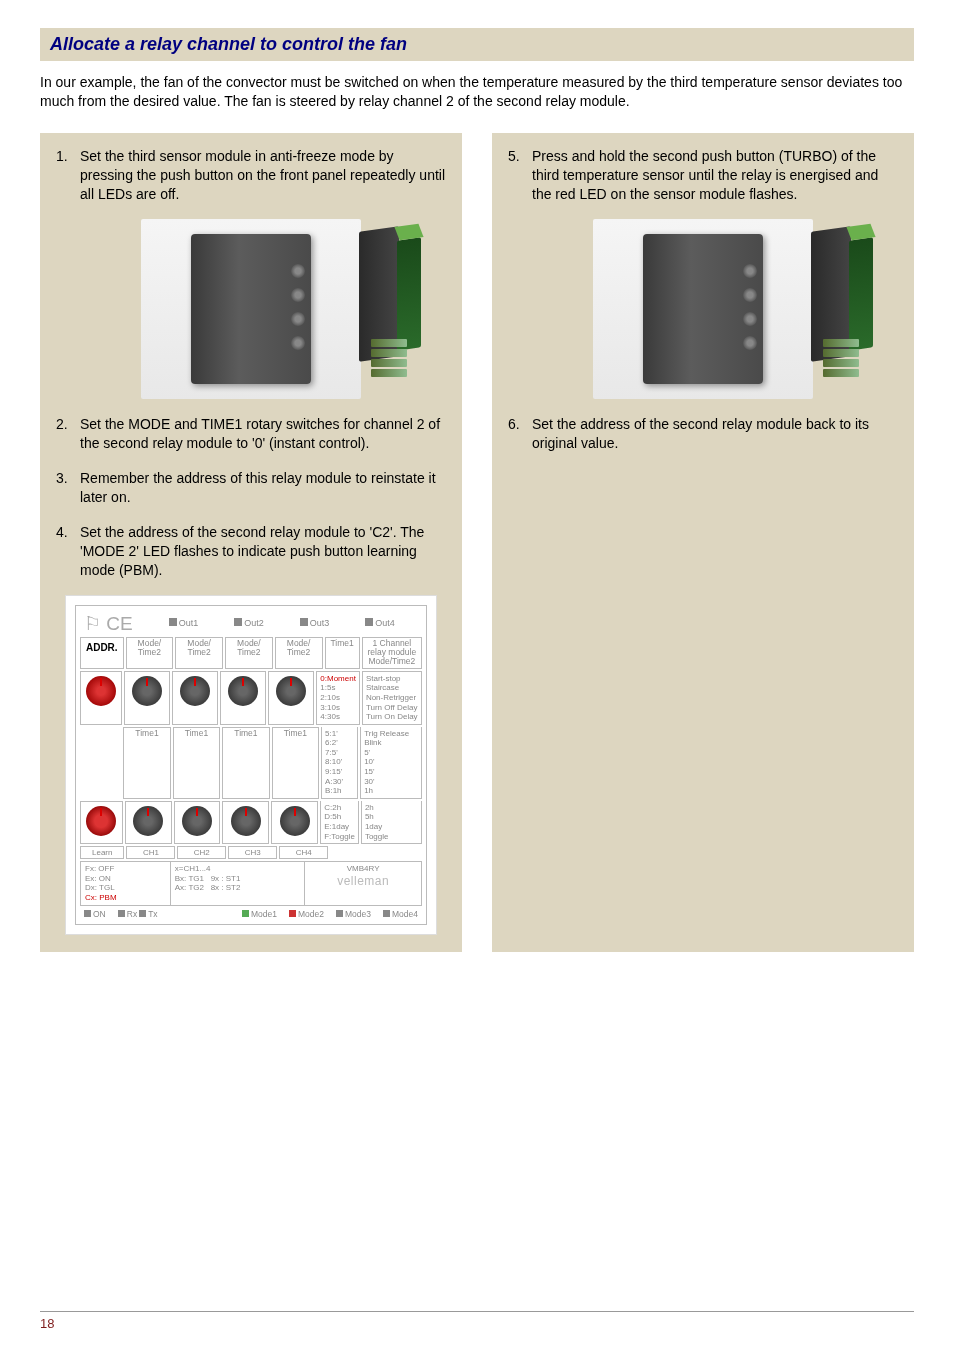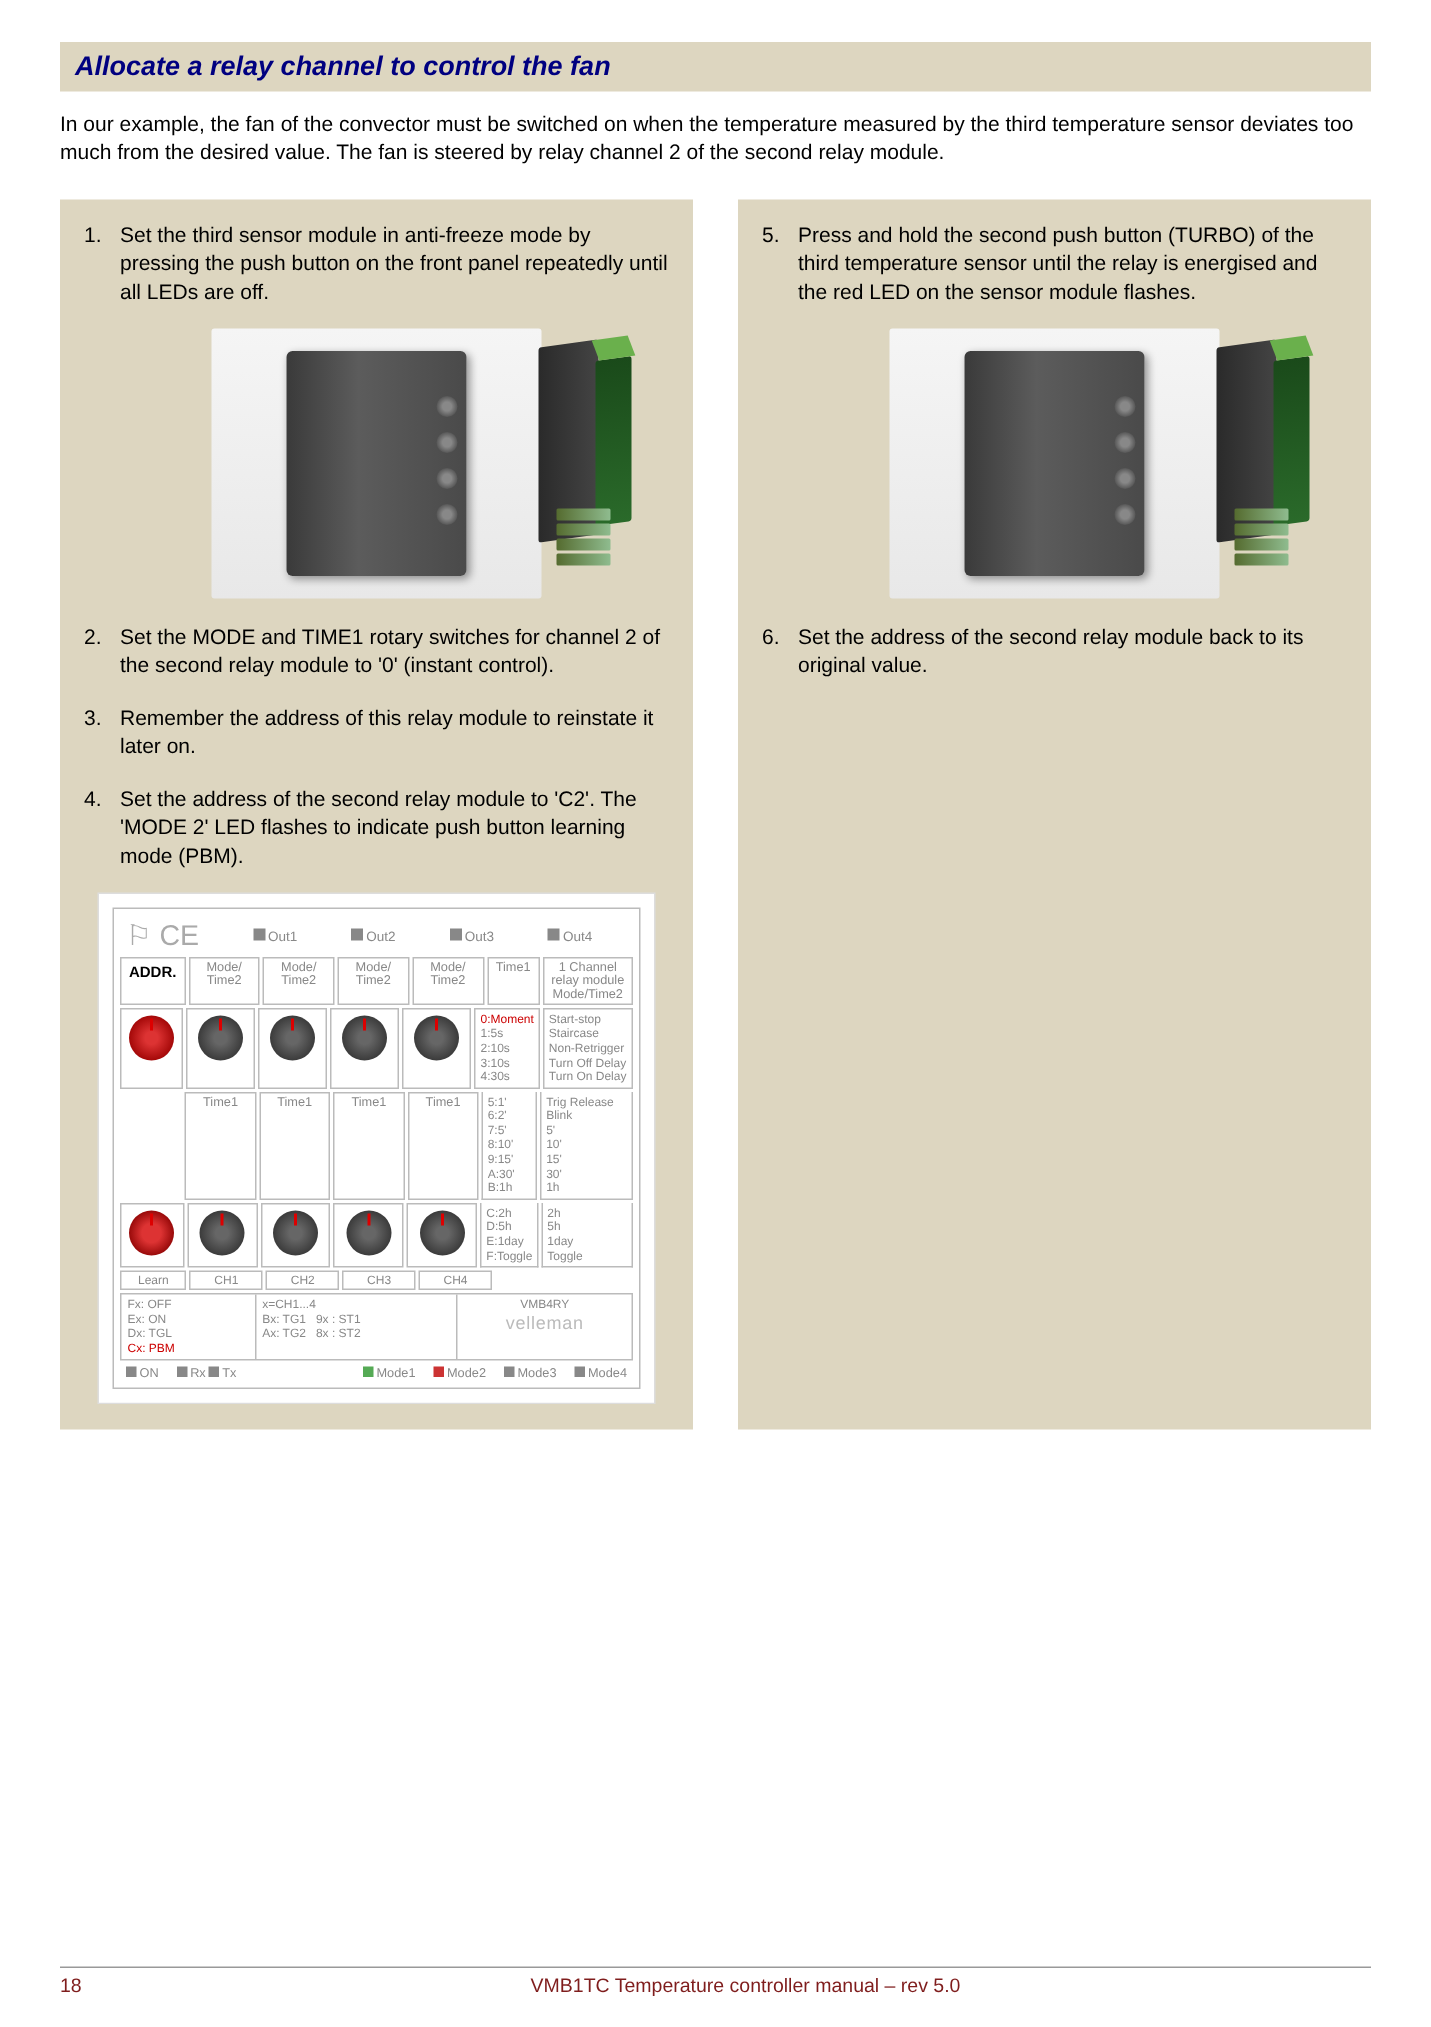--- a/index.html
+++ b/index.html
@@ -497,14 +497,13 @@
         <span class="num">6.</span>
         <span>Set the address of the second relay module back to its original value.</span>
       </li>
     </ol>
   </div>
 
 </div>
 
 <div class="footer">
   <div class="pageno">18</div>
-  <div class="title">VMB1TC Temperature controller manual – rev 5.0</div>
 </div>
 
 </body></html>

